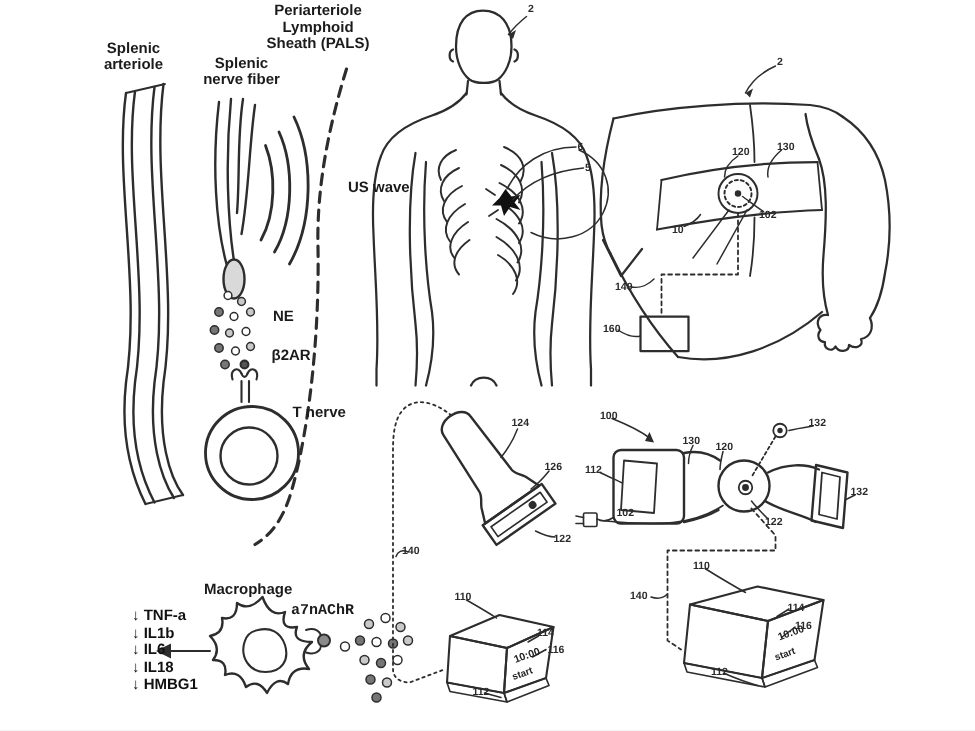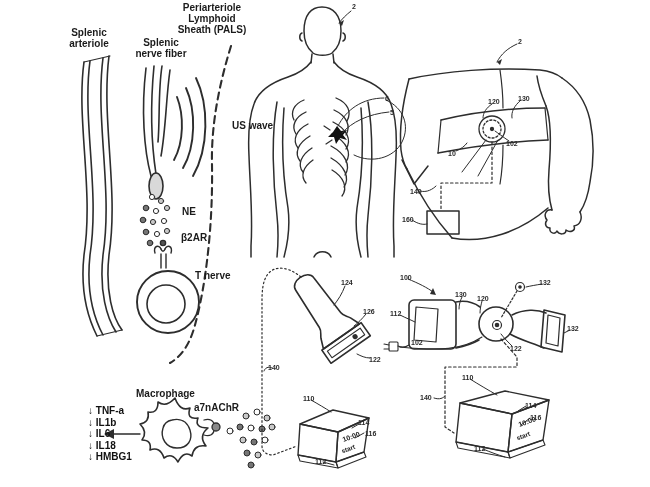--- a/index.html
+++ b/index.html
@@ -282,21 +282,21 @@
 <div class="lbl ctr" style="left:128px;top:37px;width:66px;">Splenic
 nerve fiber</div>
 <div class="lbl ctr" style="left:174px;top:2px;width:76px;">Periarteriole
 Lymphoid
 Sheath (PALS)</div>
 <div class="lbl" style="left:208px;top:120px;padding-left:24px;">US wave</div>
 <div class="lbl" style="left:182px;top:206px;">NE</div>
 <div class="lbl" style="left:181px;top:232px;">β2AR</div>
 <div class="lbl" style="left:195px;top:270px;">T nerve</div>
 <div class="lbl" style="left:136px;top:388px;">Macrophage</div>
-<div class="lbl" style="left:194px;top:402px;">a7nAChR</div>
+<div class="lbl" style="left:194px;top:402px;font-family:Liberation Mono, monospace;">a7nAChR</div>
 <div class="lbl" style="left:236px;top:468px;margin-top:34px;">Ach</div>
 
 <div class="cyts">
   <div class="cyt">↓ TNF-a</div>
   <div class="cyt">↓ IL1b</div>
   <div class="cyt">↓ IL6</div>
   <div class="cyt">↓ IL18</div>
   <div class="cyt">↓ HMBG1</div>
 </div>
 

